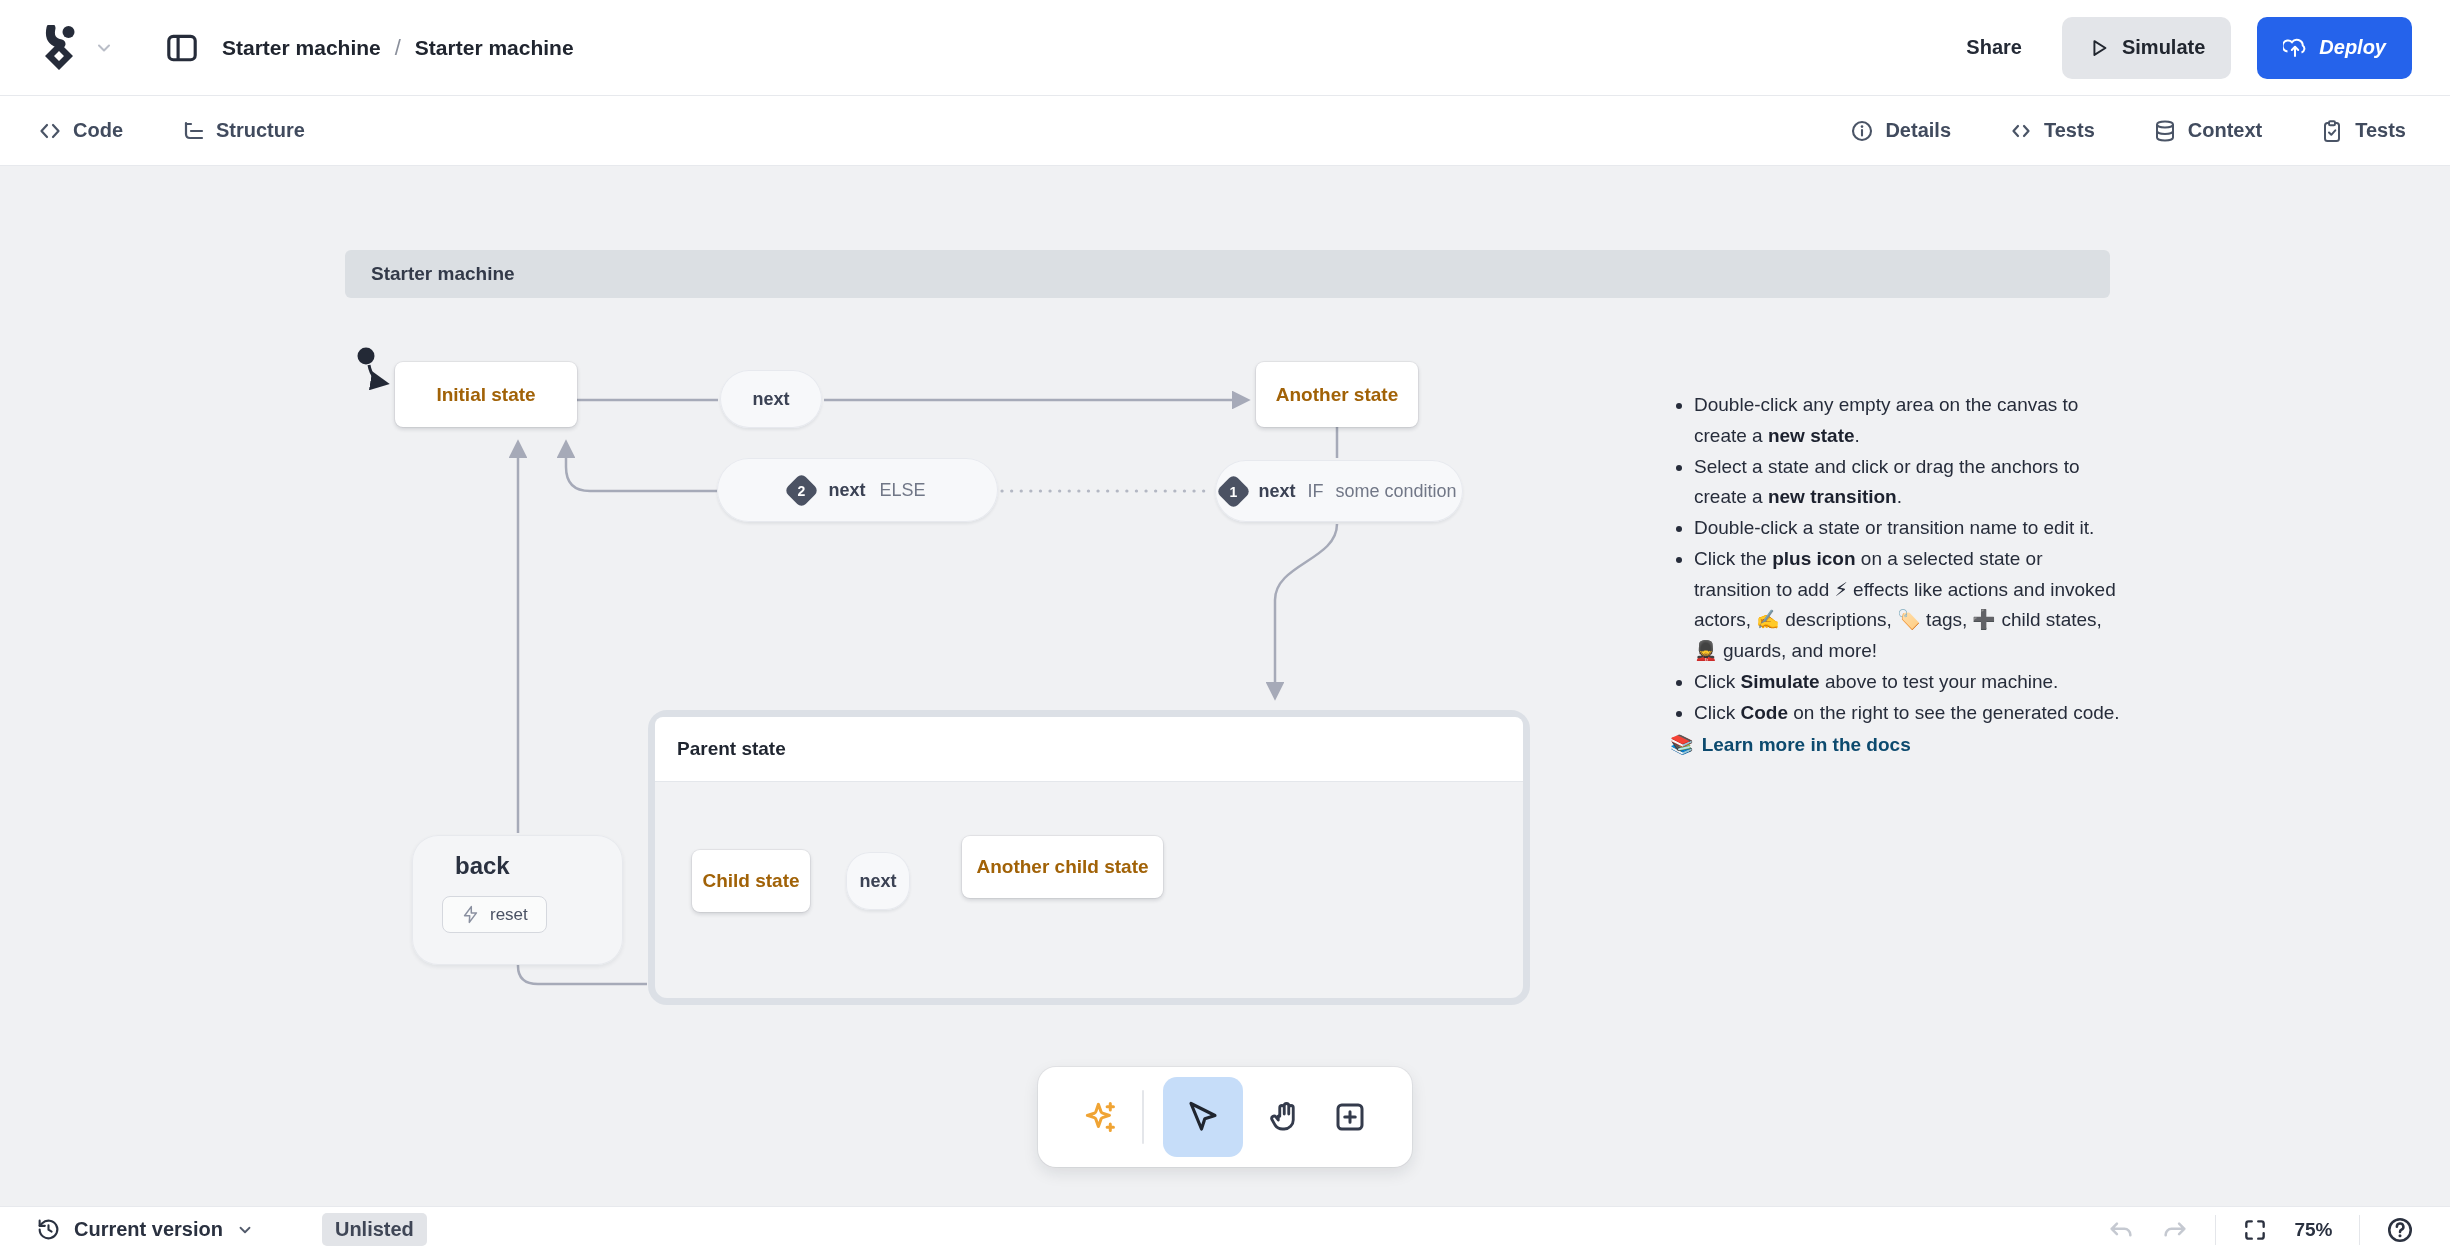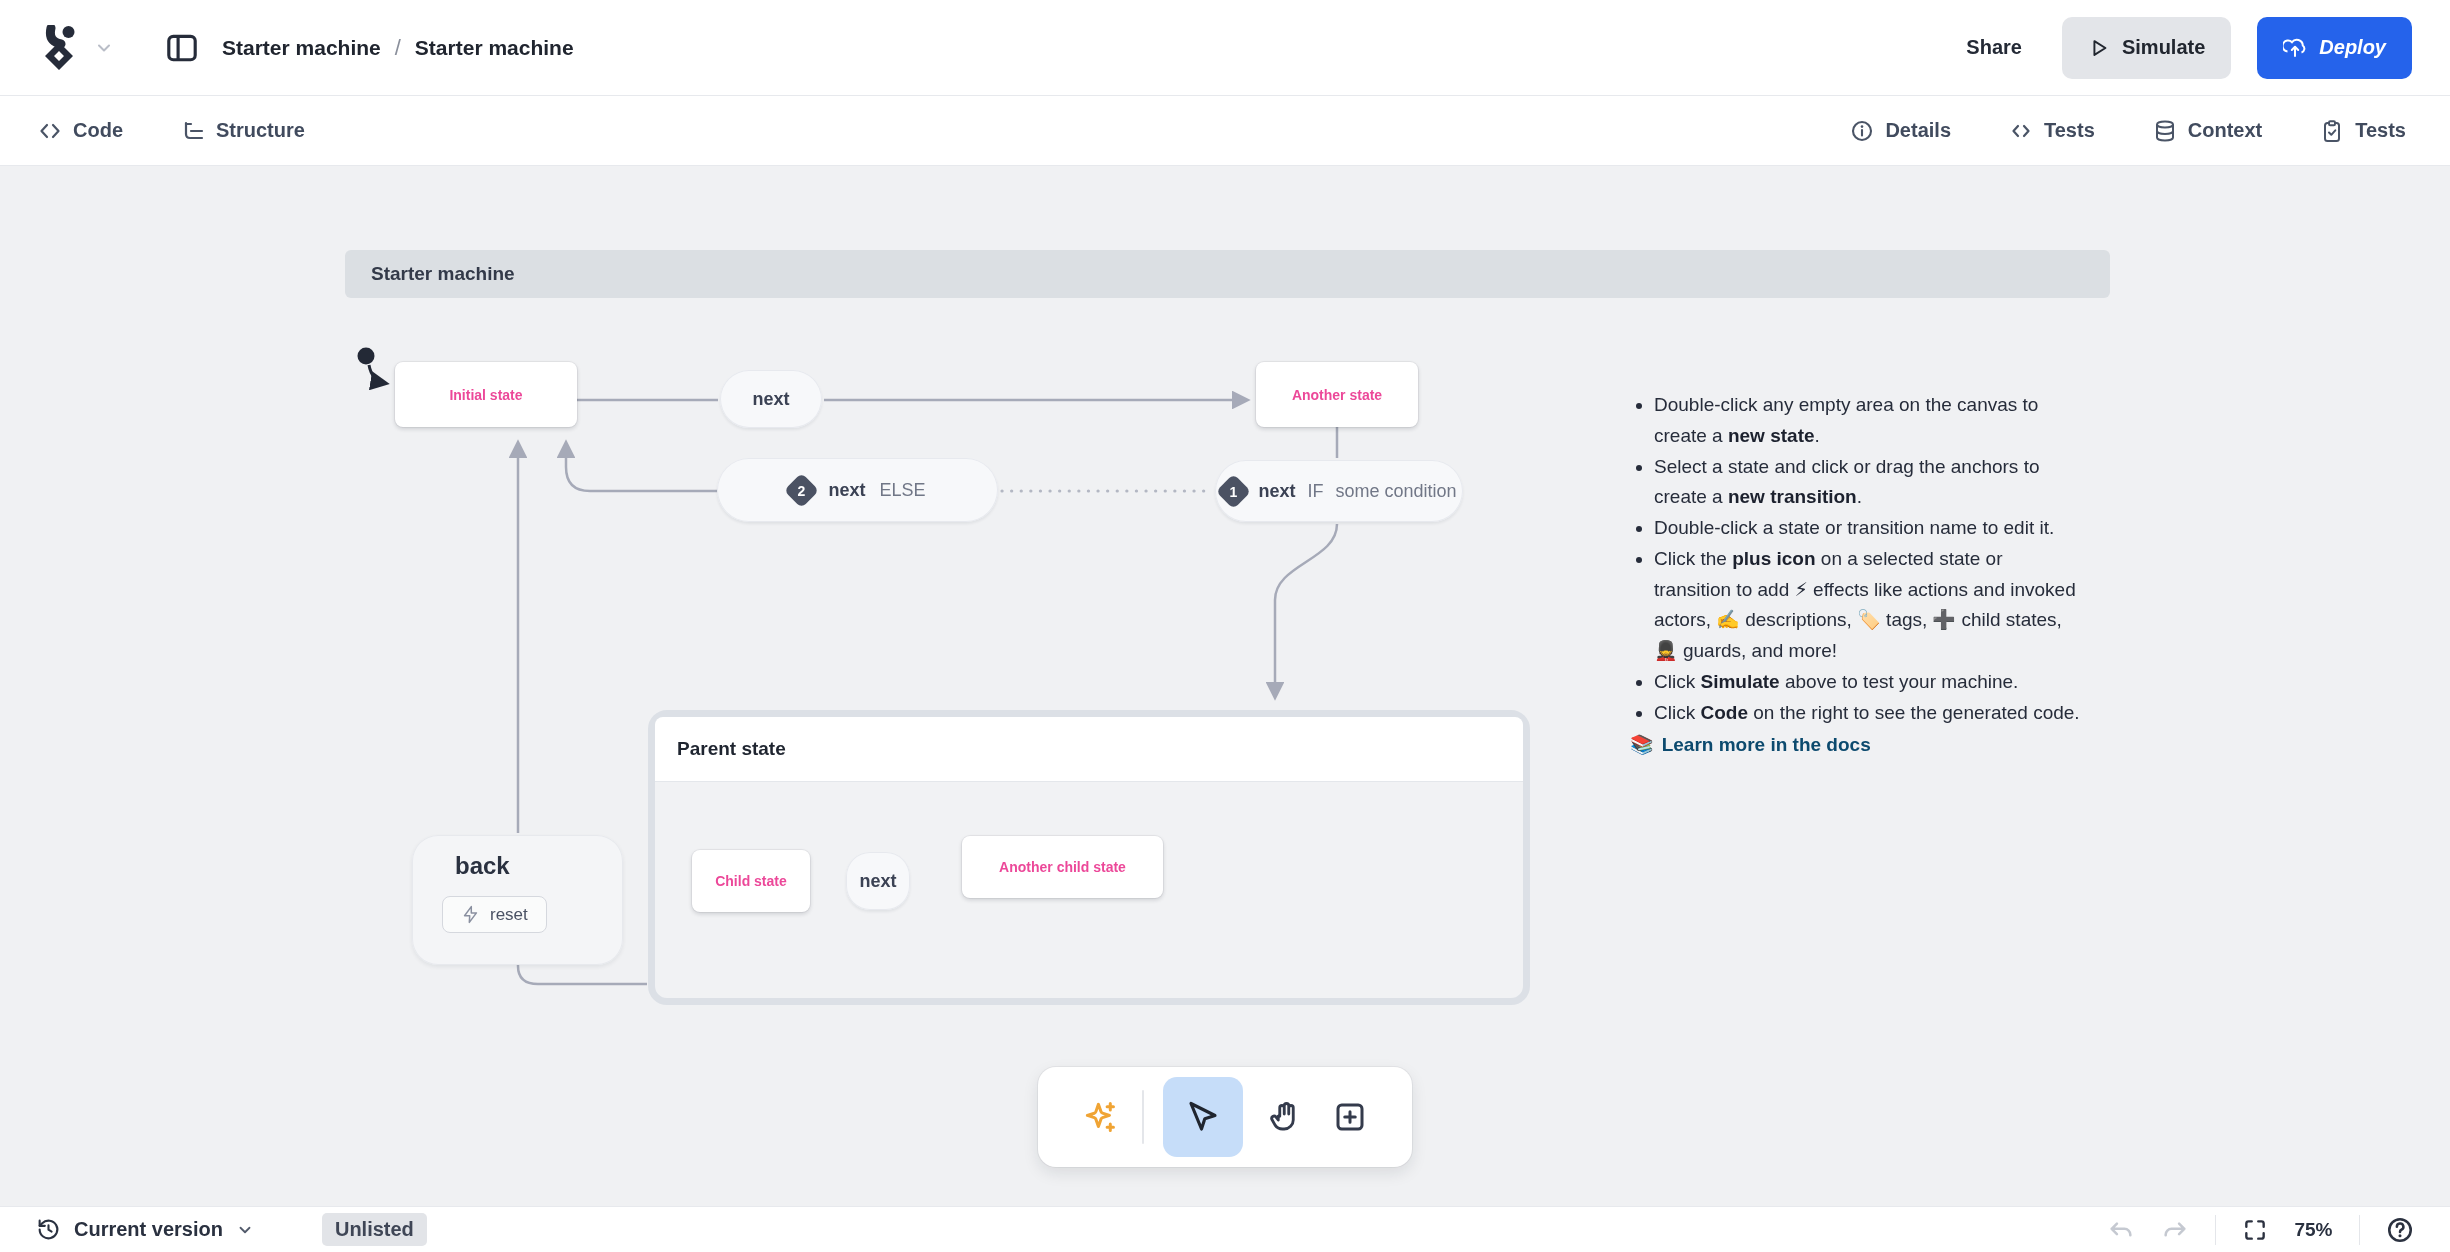--- a/index.html
+++ b/index.html
@@ -47,21 +47,21 @@
 
   .machine-header {
     position: absolute; left: 345px; top: 84px; width: 1765px; height: 48px;
     background: #dbdfe3; border-radius: 6px; display: flex; align-items: center;
     padding: 0 26px; font-size: 19px; font-weight: 700; color: #333a49; cursor: pointer;
   }
   .state-box {
     position: absolute; background: #fff; border-radius: 8px;
     box-shadow: 0 0 0 1px rgba(20,26,40,.05), 0 2px 4px rgba(20,26,40,.16);
     display: flex; align-items: center; justify-content: center;
-    font-size: 14px; font-weight: 700; color: #ec4899; cursor: pointer; white-space: nowrap;
+    font-size: 19px; font-weight: 700; color: #a16207; cursor: pointer; white-space: nowrap;
   }
   .pill {
     position: absolute; background: #f7f8fa; border-radius: 40px;
     box-shadow: inset 0 0 0 1px #e7e9ee, 0 2px 3px rgba(20,26,40,.07);
     display: flex; align-items: center; justify-content: center; gap: 14px;
     font-size: 18px; font-weight: 700; color: #3b4254; cursor: pointer; white-space: nowrap;
   }
   .pill .muted { color: #717787; font-weight: 500; }
   .badge {
     width: 25px; height: 25px; background: #4b5263; border-radius: 6px;
@@ -90,21 +90,21 @@
   .back-label { font-size: 24px; font-weight: 700; color: #2a3140; margin-left: 23px; }
   .reset-btn {
     margin-top: 16px; margin-left: 10px; height: 37px; padding: 0 18px;
     display: inline-flex; align-items: center; gap: 10px;
     border: 1.5px solid #d5d8de; border-radius: 8px; background: rgba(255,255,255,.55);
     font-size: 17px; font-weight: 500; color: #4a5264; cursor: pointer; font-family: inherit;
   }
   .reset-btn svg { color: #8a90a0; }
 
   
-  .tips { position: absolute; left: 1630px; top: 224px; width: 452px;
+  .tips { position: absolute; left: 1670px; top: 224px; width: 452px;
     font-size: 19px; line-height: 1.62; color: #262c3a; }
   .tips ul { list-style: disc outside; padding-left: 24px; }
   .tips li::marker { color: #262c3a; }
   .tips .b { font-weight: 700; color: #1c212e; }
   .docs-line { margin-top: 2px; display: flex; align-items: center; gap: 8px; }
   .docs-link { color: #0c4a6e; font-weight: 700; text-decoration: none; cursor: pointer; }
 
   
   .float-toolbar {
     position: absolute; left: 1038px; top: 901px; width: 374px; height: 100px;

